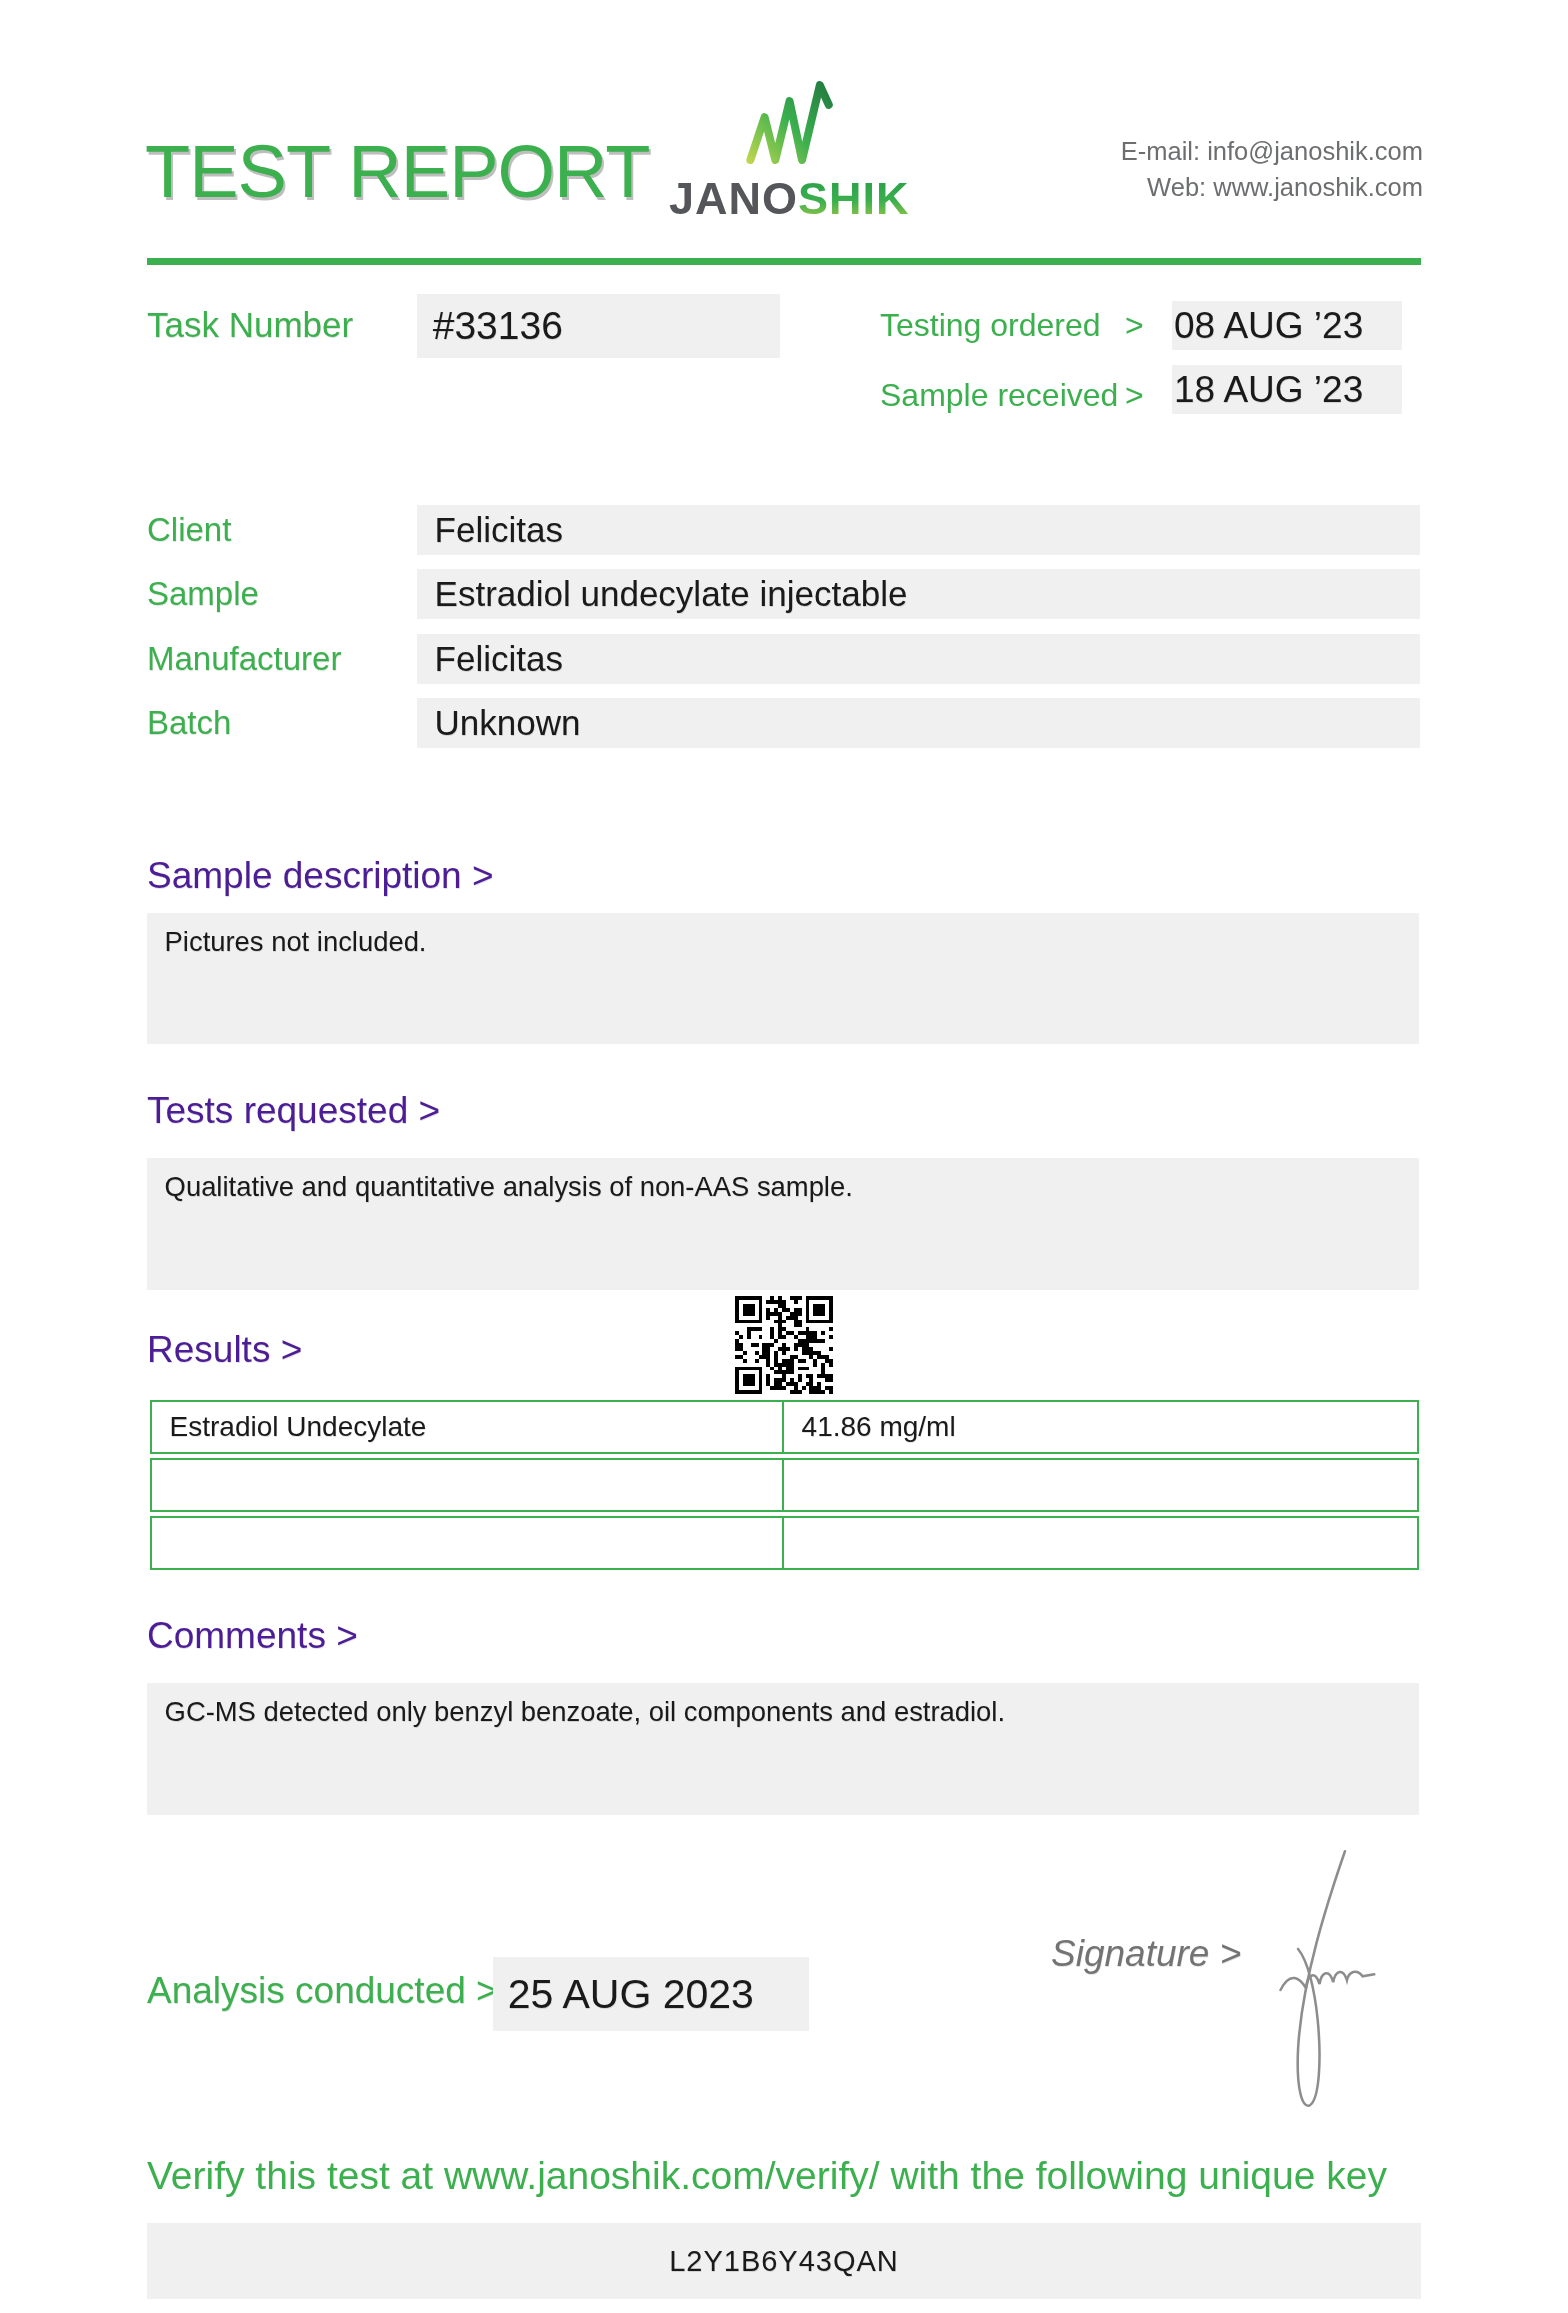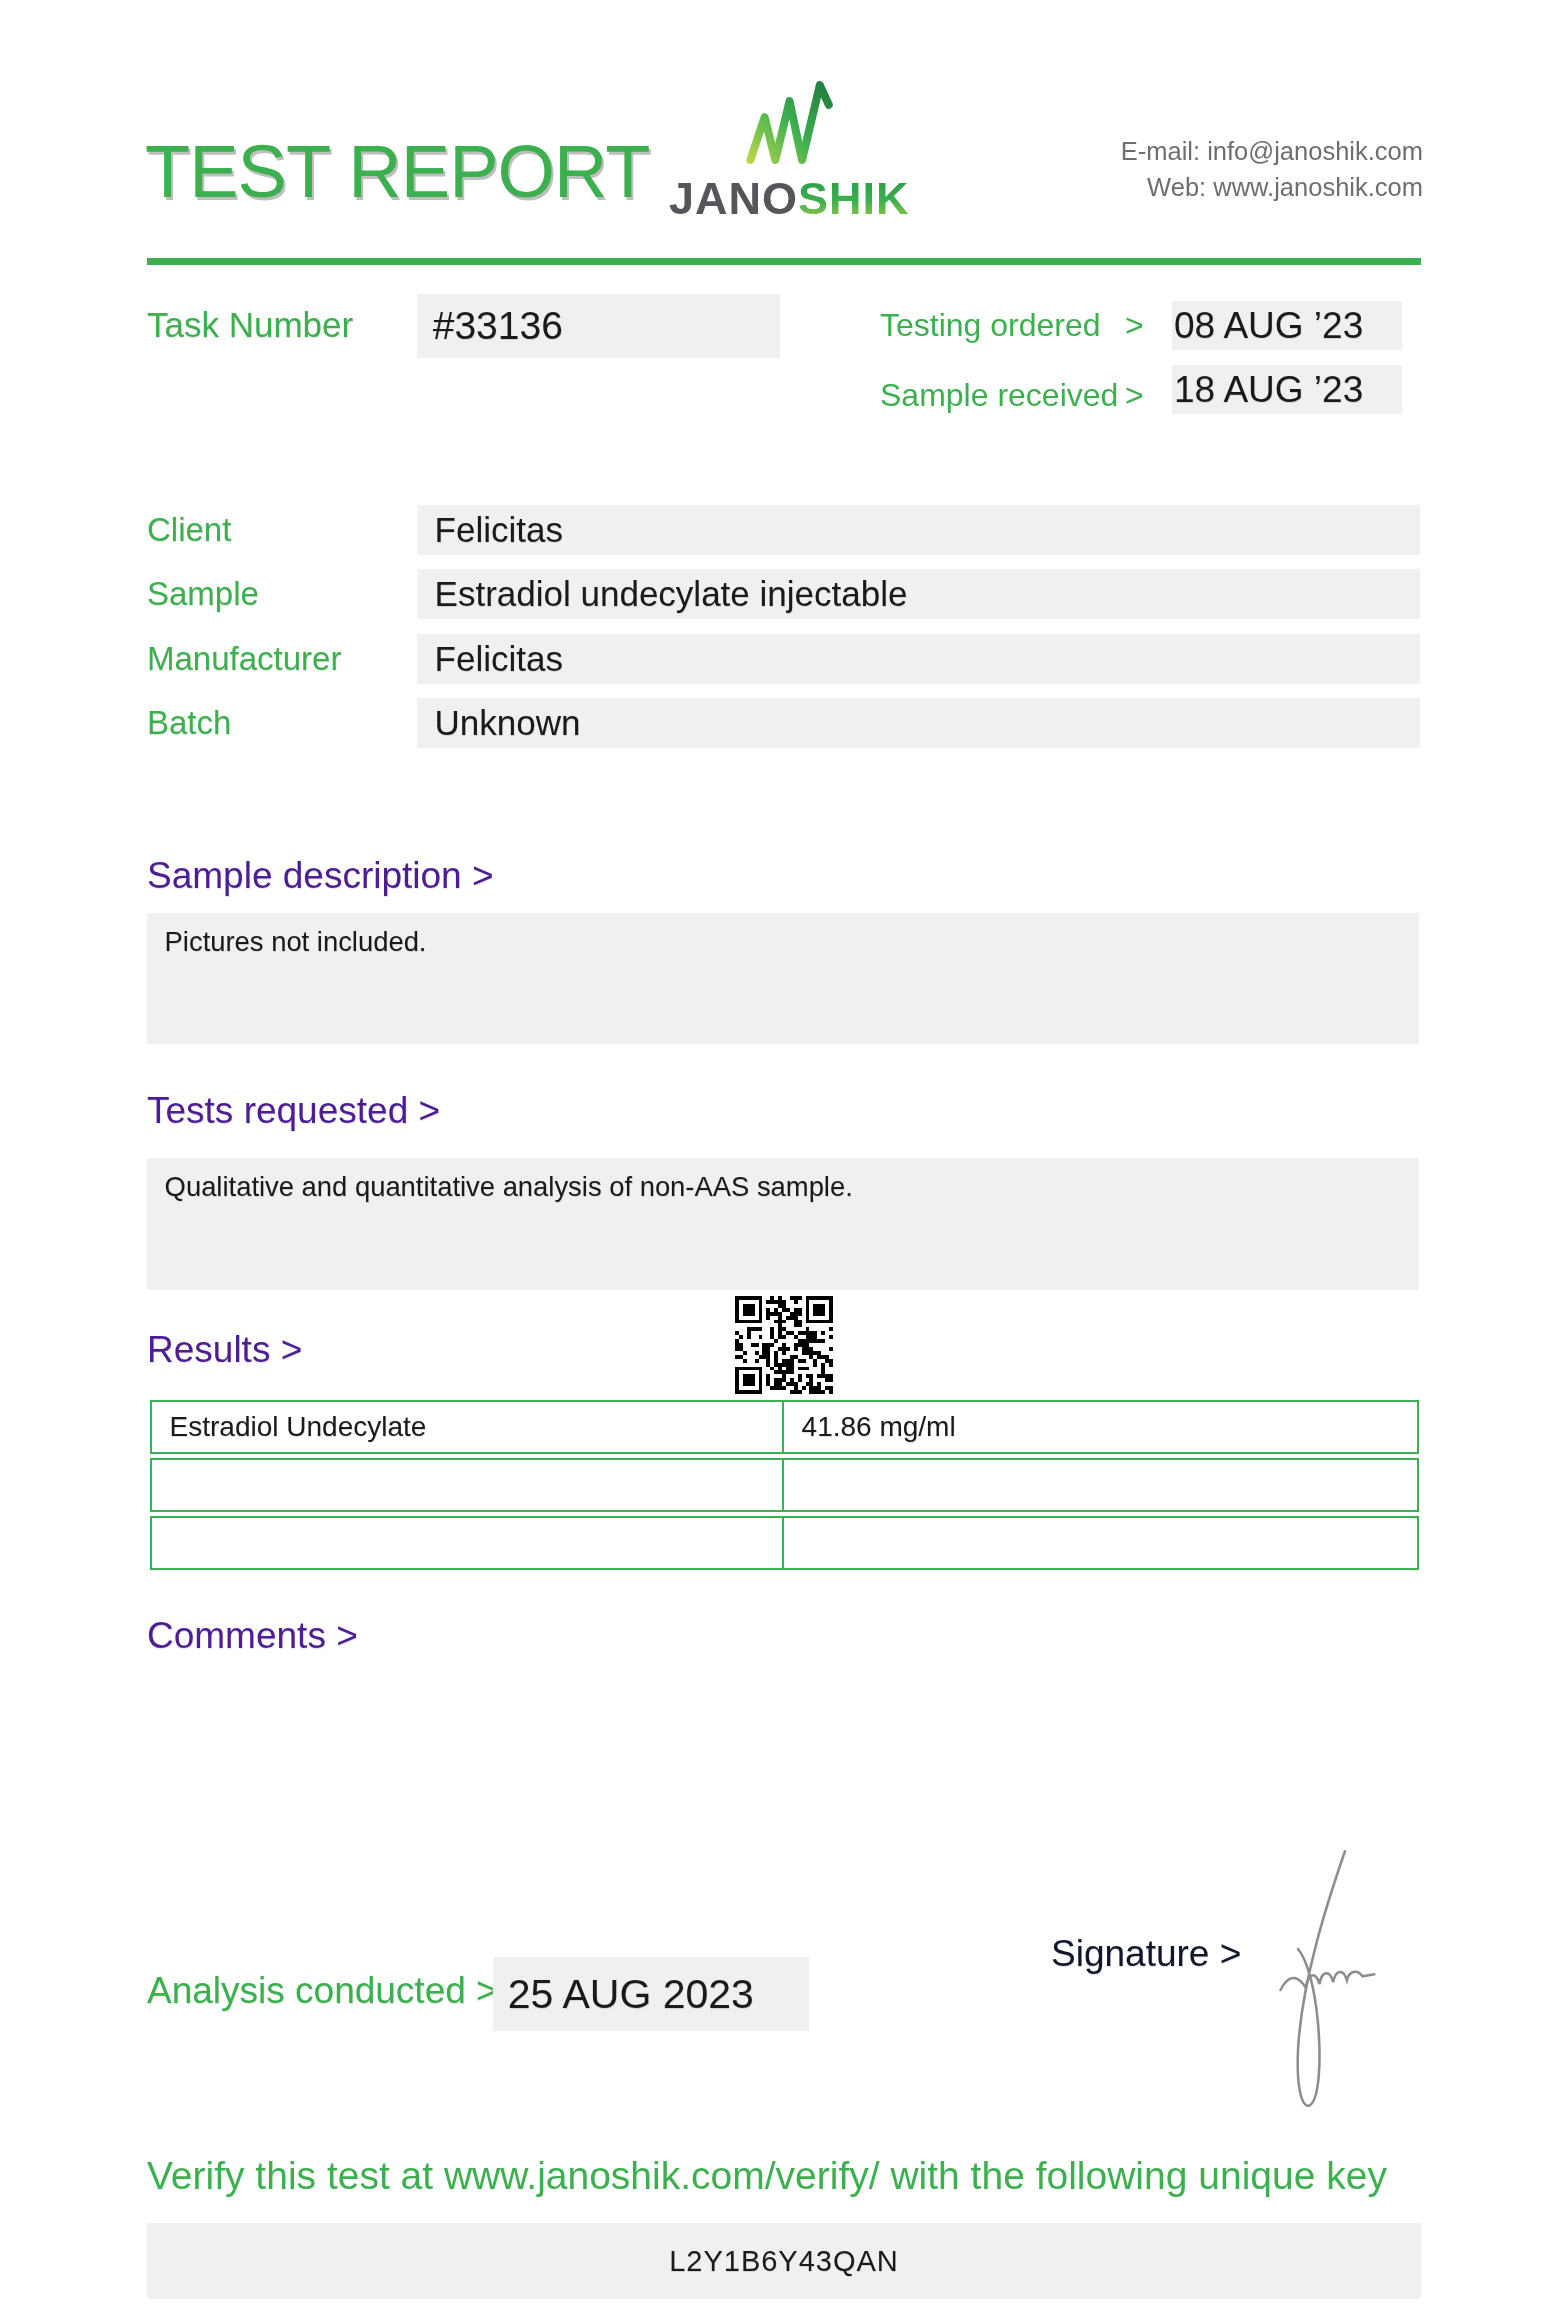--- a/index.html
+++ b/index.html
@@ -65,21 +65,21 @@
   .rtable{left:150px;top:1400px;width:1269px;}
   .rrow{display:flex;border:2.9px solid #3cb04e;height:54px;box-sizing:border-box;background:#ffffff;margin-bottom:3.9px;}
   .rcell{display:flex;align-items:center;box-sizing:border-box;font-size:28px;padding-left:17.6px;}
   .rcell.name{width:632px;border-right:2.9px solid #3cb04e;}
   .rcell.value{flex:1;}
 
   
   .analysis-label{left:147px;top:1970px;font-size:37px;color:#3cb04e;white-space:nowrap;}
   .analysis-box{left:493px;top:1957px;width:316px;height:74px;background:#f0f0f0;
     display:flex;align-items:center;padding-left:14.7px;box-sizing:border-box;font-size:41px;white-space:nowrap;}
-  .signature-label{left:1051px;top:1933px;font-size:37px;color:#0f172a;white-space:nowrap;}
+  .signature-label{left:1051px;top:1933px;font-size:37px;color:#737373;white-space:nowrap;font-style:italic;}
   .signature{left:1259px;top:1843px;width:127px;height:294px;}
   .verify-text{left:147px;top:2154px;width:1284px;font-size:39px;color:#3cb04e;white-space:nowrap;}
   .key-box{left:147px;top:2223px;width:1274px;height:76px;background:#f0f0f0;
     display:flex;align-items:center;justify-content:center;font-size:29px;letter-spacing:1px;}
 </style>
 </head>
 <body>
 
 <div class="page">
 
@@ -372,20 +372,23 @@
       <div class="rcell name"></div>
       <div class="rcell value"></div>
     </div>
     <div class="rrow">
       <div class="rcell name"></div>
       <div class="rcell value"></div>
     </div>
   </div>
 
   <div class="abs heading soft" style="top:1615px">Comments &gt;</div>
+  <div class="abs big-box soft" style="top:1683px;height:132px">
+    <span>GC-MS detected only benzyl benzoate, oil components and estradiol.</span>
+  </div>
 
   <div class="abs analysis-label soft">Analysis conducted &gt;</div>
   <div class="abs analysis-box soft">25 AUG 2023</div>
 
   <div class="abs signature-label soft">Signature &gt;</div>
   <svg class="abs signature" viewBox="0 0 130 300">
     <g fill="none" stroke="#8d8d8d" stroke-width="2.6" stroke-linecap="round">
       <path d="M88,8 C70,60 44,140 40,210 C38,250 44,272 52,268 C62,262 64,220 60,180 C57,150 50,120 40,108"></path>
       <path d="M22,150 C32,130 42,138 48,148 C50,133 58,130 62,144 C64,131 72,128 76,142 C78,130 86,127 90,140 C92,131 100,128 106,136 L118,134"></path>
     </g>

